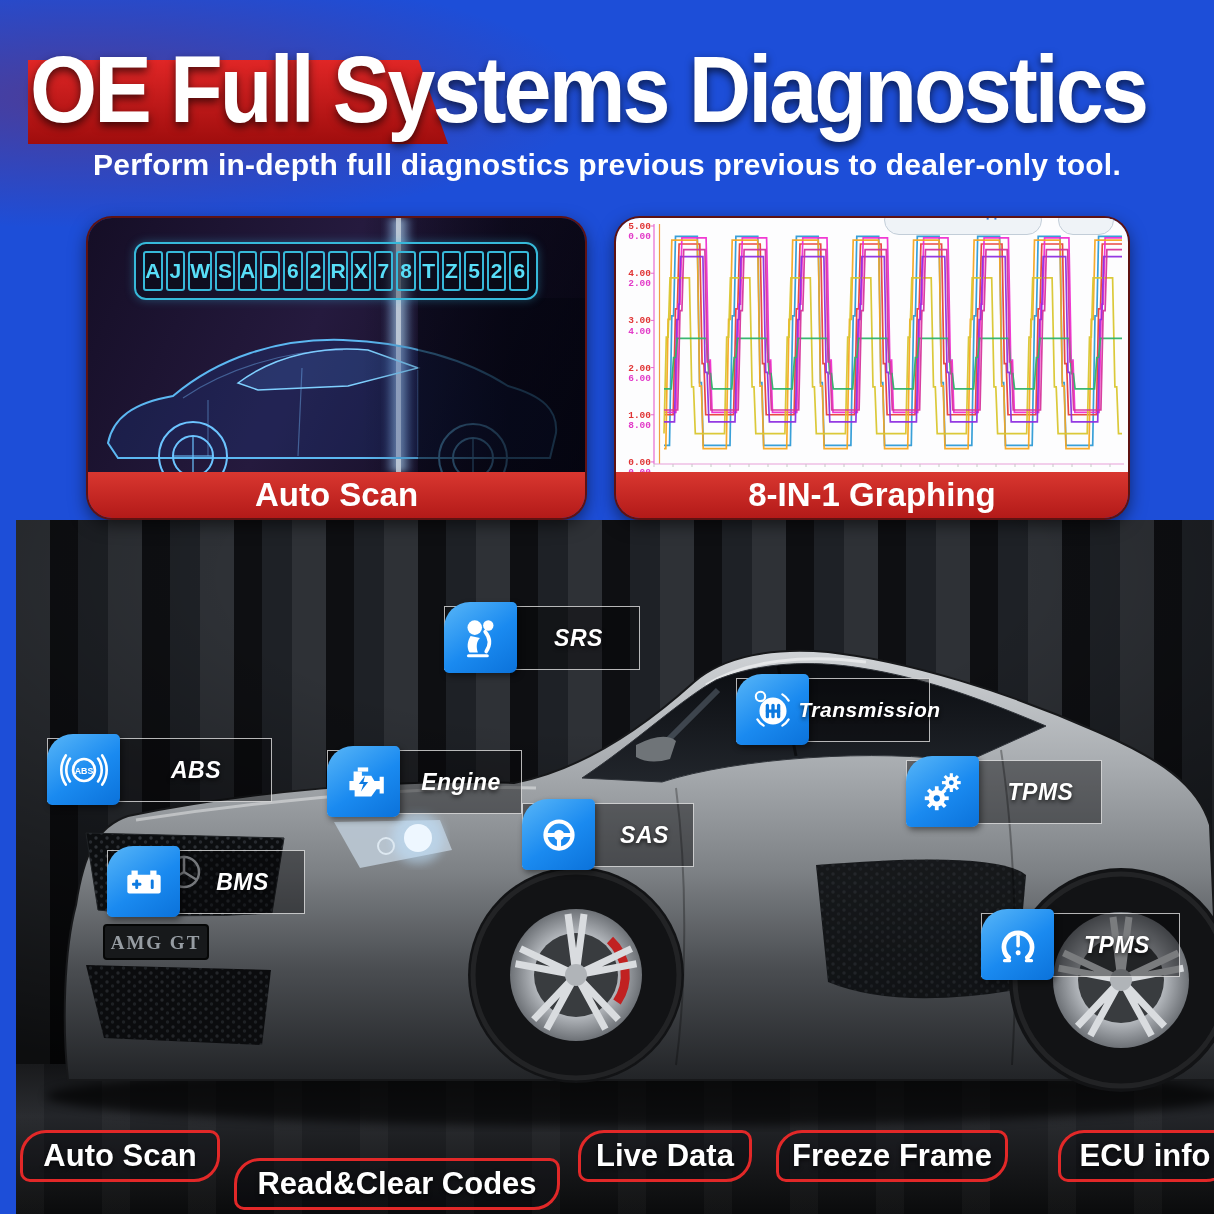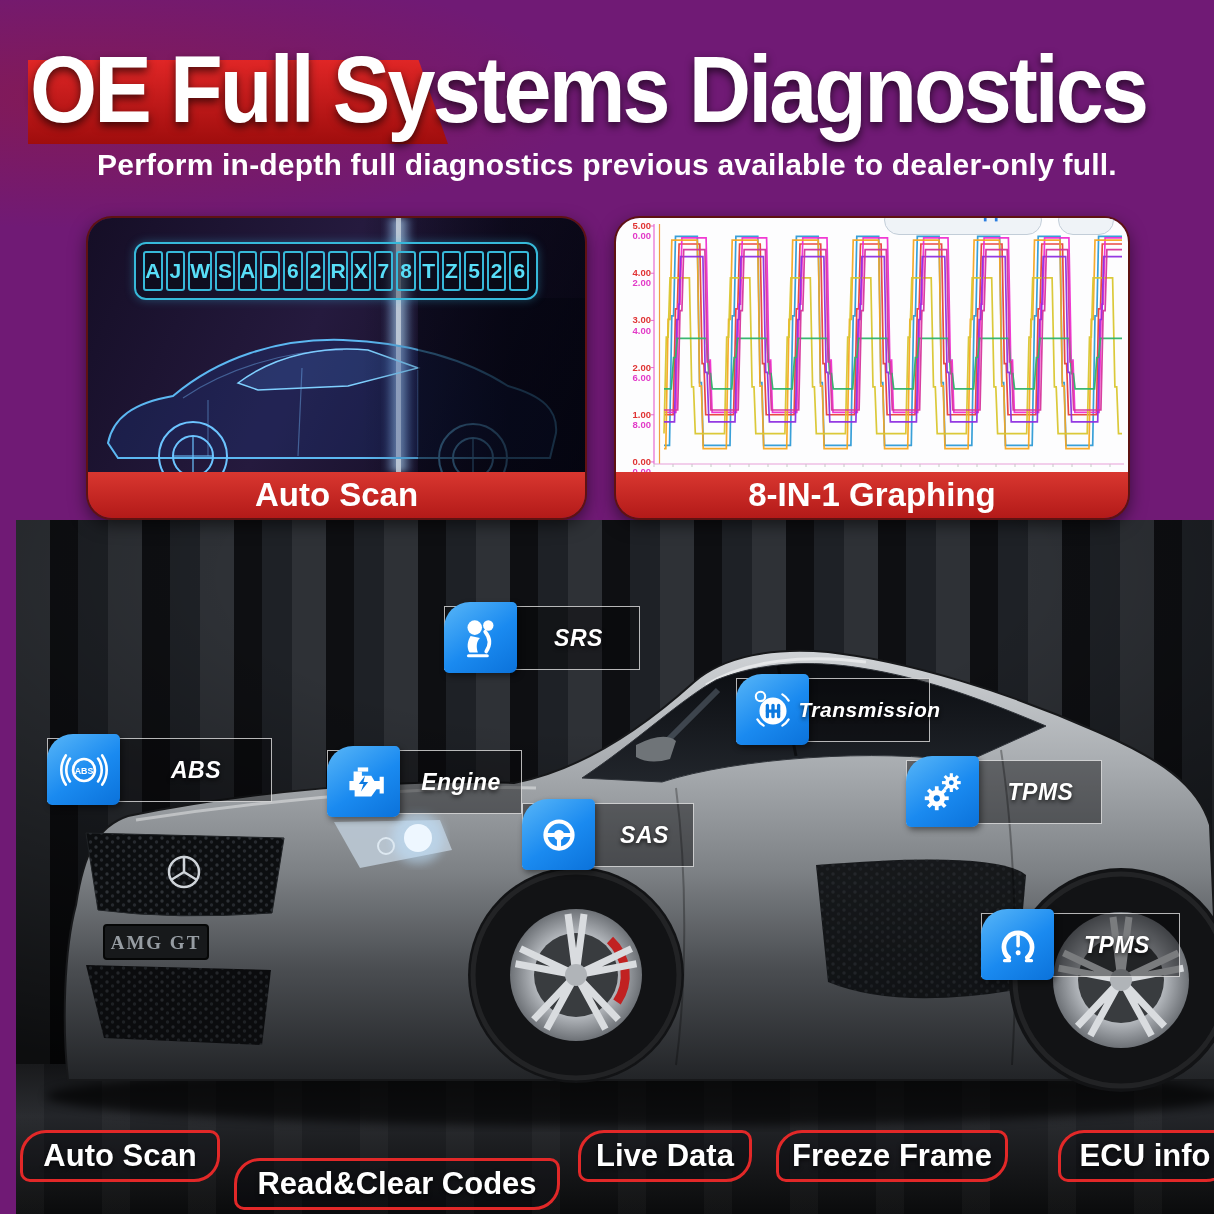--- a/index.html
+++ b/index.html
@@ -1,16 +1,16 @@
 <!DOCTYPE html>
 <html><head>
 <meta charset="utf-8">
 <style>
   html,body{margin:0;padding:0;background:#000;}
-  .stage{position:relative;width:1214px;height:1214px;overflow:hidden;background:#701a75;
+  .stage{position:relative;width:1214px;height:1214px;overflow:hidden;background:#1d4ed8;
          font-family:"Liberation Sans",sans-serif;color:#fff;}
   
   .header-glow{position:absolute;left:-60px;top:-20px;width:700px;height:260px;
     background:radial-gradient(ellipse at 20% 45%,rgba(170,25,25,.33),transparent 65%);z-index:1;}
   .title-bg{position:absolute;left:28px;top:60px;width:420px;height:84px;z-index:2;
     background:linear-gradient(180deg,#e02626,#9f0d0d);
     clip-path:polygon(0 0,93% 0,100% 100%,0 100%);}
   .page-title{position:absolute;left:30px;top:38px;z-index:3;white-space:nowrap;
     font-size:89px;line-height:96px;font-weight:700;letter-spacing:-3px;
     transform:scale(.97,1.06);transform-origin:left top;
@@ -22,21 +22,21 @@
     box-shadow:0 0 0 2px #5e1212,0 6px 18px rgba(0,0,0,.6);z-index:4;}
   .card-photo-wrap{left:88px;width:497px;}
   .card-graph-wrap{left:616px;width:512px;}
   .card-caption{position:absolute;left:0;right:0;bottom:0;height:46px;
     background:linear-gradient(180deg,#d93730,#b31a19);
     font-size:33px;font-weight:700;text-align:center;line-height:46px;color:#fff;}
   .photo{position:absolute;left:0;right:0;top:0;bottom:46px;
     background:linear-gradient(115deg,#150e26 0%,#251a3e 45%,#0c091a 100%);}
   .photo-shade{position:absolute;inset:0;
     background:linear-gradient(90deg,transparent 55%,rgba(2,3,12,.55) 85%);}
-  .graph-area{position:absolute;left:0;right:0;top:0;bottom:46px;background:#fdfdfe;}
+  .graph-area{position:absolute;left:0;right:0;top:0;bottom:46px;background:#fdfdfe;font-family:Liberation Mono, monospace;}
   #graph-svg{position:absolute;inset:0;width:100%;height:100%;}
   .gpill{position:absolute;height:30px;border:1px solid #c2cdd8;border-radius:15px;
     background:#eff3f7;display:flex;justify-content:space-evenly;
     color:#2a7de0;font-size:13px;font-weight:700;padding-bottom:18px;box-sizing:border-box;}
   .gpill-1{left:268px;top:-13px;width:158px;}
   .gpill-2{left:442px;top:-13px;width:56px;}
   
   .vin-wrap{position:absolute;left:46px;top:24px;width:404px;height:58px;box-sizing:border-box;
     border:2px solid #37b9da;border-radius:12px;background:rgba(8,14,24,.3);
     display:flex;align-items:center;gap:3px;padding:5px 7px;box-shadow:0 0 10px rgba(60,190,230,.35);}
@@ -88,21 +88,21 @@
   #fb-4{left:1058px;width:174px;}
 </style>
 </head>
 <body>
 
 <div class="stage">
 
   <div class="header-glow"></div>
   <div class="title-bg"></div>
   <div class="page-title">OE Full Systems Diagnostics</div>
-  <div class="subtitle">Perform in-depth full diagnostics previous available to dealer-only full.</div>
+  <div class="subtitle">Perform in-depth full diagnostics previous previous to dealer-only tool.</div>
 
   <div class="scene">
     <div class="floor"></div>
     <svg id="scene-car" viewBox="0 0 1214 694" preserveAspectRatio="none">
       <defs>
         <linearGradient id="bodyGrad" x1="0" y1="120" x2="0" y2="565" gradientUnits="userSpaceOnUse">
           <stop offset="0" stop-color="#d3d6d9"></stop>
             <stop offset=".28" stop-color="#a8acb0"></stop>
           <stop offset=".52" stop-color="#7d8185"></stop>
             <stop offset=".74" stop-color="#4a4d51"></stop>
@@ -426,20 +426,35 @@
         <circle cx="24" cy="24" r="13" stroke="#fff" stroke-width="4" fill="none"></circle>
         <circle cx="24" cy="24" r="5" fill="#fff"></circle>
         <g stroke="#fff" stroke-width="4" stroke-linecap="round">
           <path d="M11.5 24 L19 24 M29 24 L36.5 24 M24 29 L24 36.5"></path>
         </g>
       </svg>
     </div>
     <div class="sys-label">SAS</div>
   </div>
 
+  <div class="sys-badge" id="b-bms">
+    <div class="sys-icon">
+      <svg viewBox="0 0 48 48">
+        <rect x="12" y="13" width="6" height="5" fill="#fff"></rect>
+        <rect x="30" y="13" width="6" height="5" fill="#fff"></rect>
+        <rect x="8" y="17" width="32" height="18" rx="2" fill="#fff"></rect>
+        <g fill="#0d7ae0">
+          <rect x="12.5" y="24.7" width="9" height="2.8" rx="1.2"></rect>
+          <rect x="15.6" y="21.6" width="2.8" height="9" rx="1.2"></rect>
+          <rect x="30.5" y="21.6" width="2.8" height="9" rx="1.2"></rect>
+        </g>
+      </svg>
+    </div>
+    <div class="sys-label">BMS</div>
+  </div>
 
   <div class="sys-badge" id="b-tpms">
     <div class="sys-icon">
       <svg viewBox="0 0 48 48">
         <path d="M15 36 A 13.5 13.5 0 1 1 33 36" stroke="#fff" stroke-width="4.5" fill="none" stroke-linecap="round"></path>
         <g stroke="#fff" stroke-width="3" stroke-linecap="round">
           <path d="M11 39 L16 39 M32 39 L37 39"></path>
         </g>
         <rect x="22.4" y="14" width="3.4" height="12.5" rx="1.7" fill="#fff"></rect>
         <circle cx="24.1" cy="31.5" r="2.4" fill="#fff"></circle>

